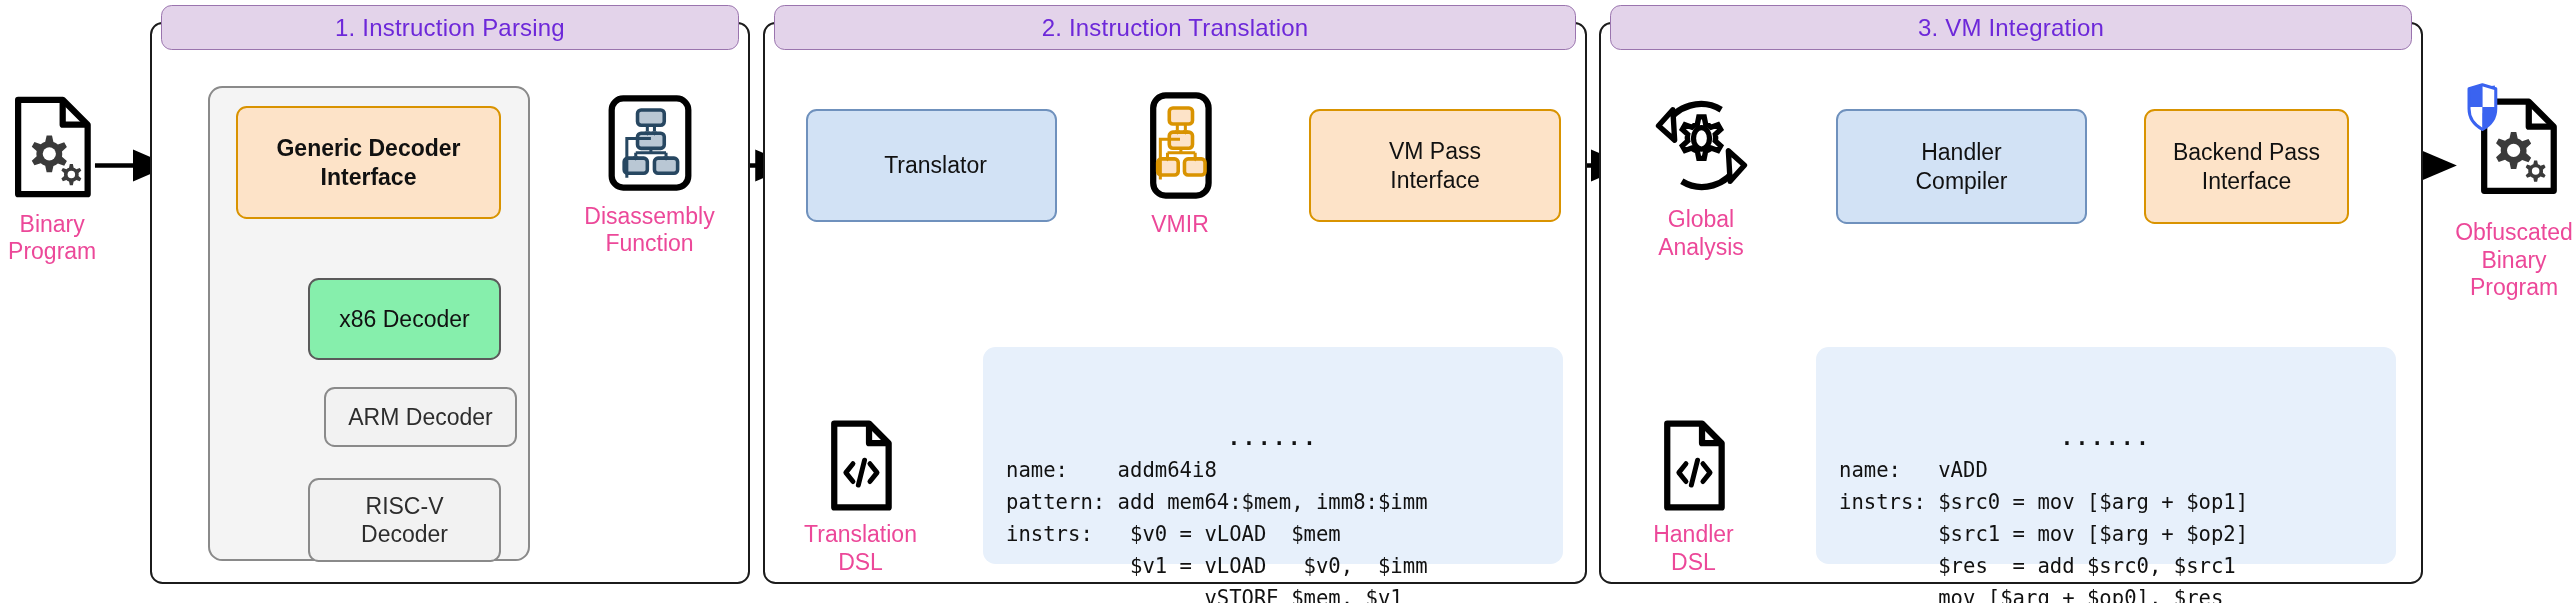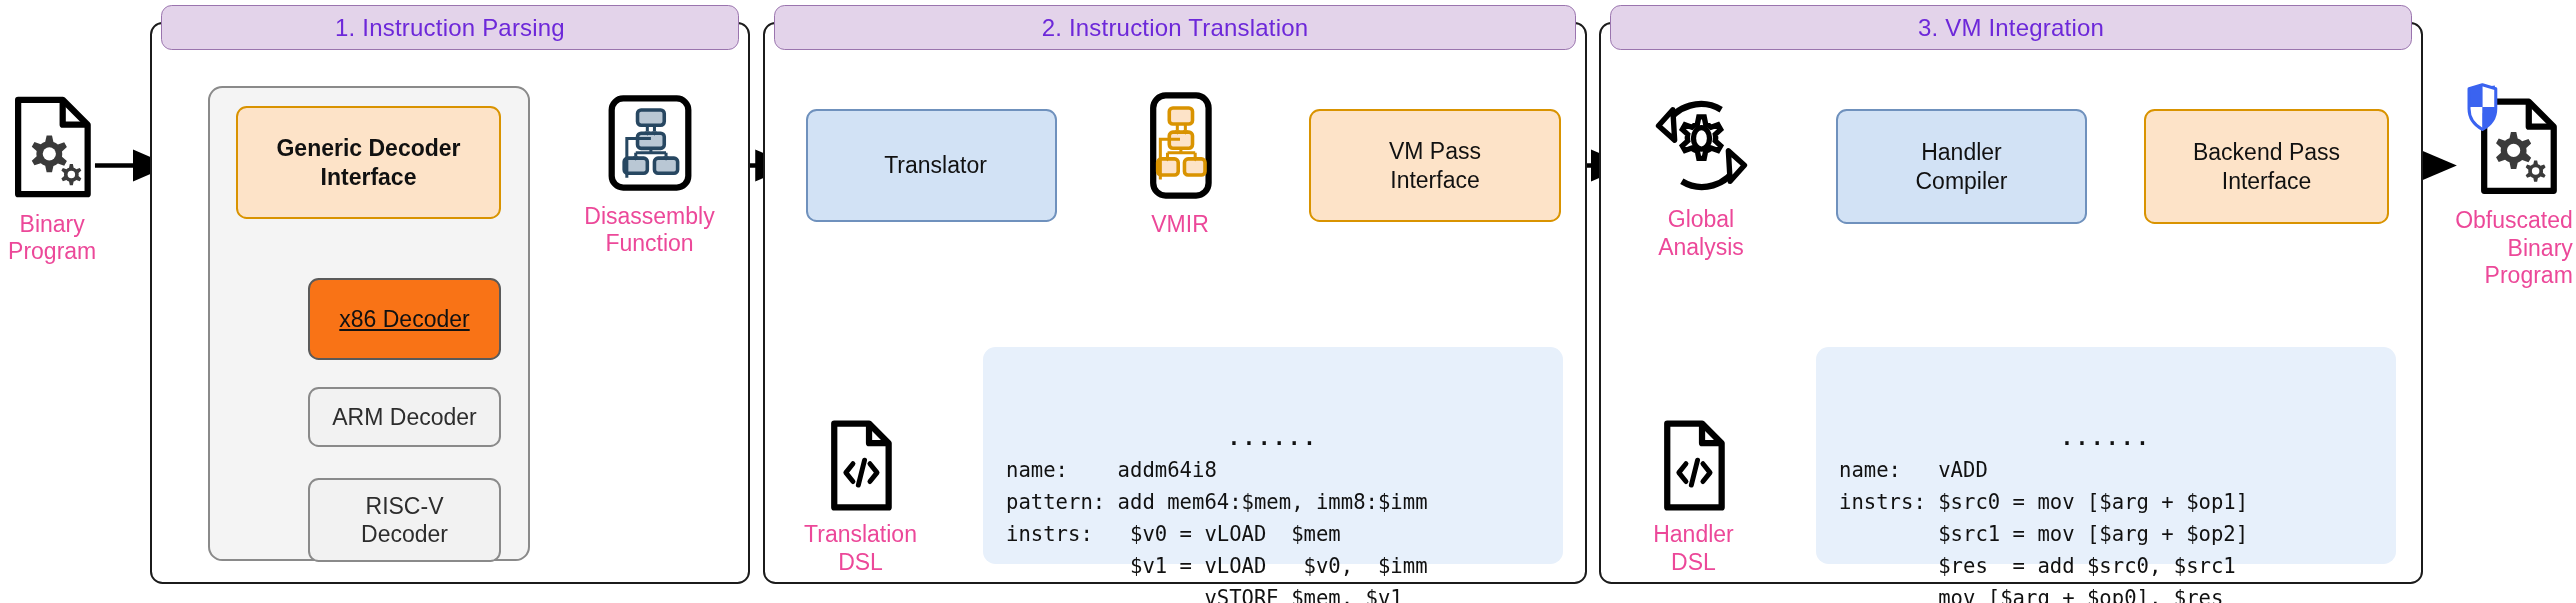--- a/index.html
+++ b/index.html
@@ -12,21 +12,21 @@
 
   
   .panel{position:absolute;top:21.5px;height:562px;border:2.7px solid #1b1b1b;border-radius:12.5px;background:#ffffff;box-sizing:border-box;}
   .panel-header{position:absolute;top:5.4px;height:45px;background:#e3d3ea;border:1.8px solid #9a74ae;border-radius:10.7px;box-sizing:border-box;
                 display:flex;align-items:center;justify-content:center;font-size:24px;color:#6d28d9;letter-spacing:0.2px;}
 
   
   .nodebox{position:absolute;box-sizing:border-box;border-radius:10.7px;display:flex;align-items:center;justify-content:center;
            text-align:center;line-height:1.22;font-size:23px;color:#111;}
   .n-orange-lite{background:#fde3c8;border:2.7px solid #d99300;}
-  .n-orange-solid{background:#f97316;border:2.7px solid #5a5a5a;text-decoration:underline;}
+  .n-orange-solid{background:#86efac;border:2.7px solid #5a5a5a;}
   .n-grey{background:#f2f2f2;border:2.7px solid #8a8a8a;color:#2d2d2d;}
   .n-blue{background:#d2e2f5;border:2.7px solid #6f91bd;}
 
   .subgroup{position:absolute;box-sizing:border-box;background:#f4f4f4;border:2.7px solid #8a8a8a;border-radius:14.3px;}
 
   
   .caption{position:absolute;text-align:center;font-size:23px;color:#ec4899;line-height:1.2;}
 
   
   .codecard{position:absolute;background:#e7f0fb;border-radius:12.5px;box-sizing:border-box;
@@ -109,21 +109,21 @@
 
   <div class="nodebox n-orange-lite" style="left:236px;top:106px;width:265px;height:113px;font-weight:bold;">
     <div>
       <div>Generic Decoder</div>
       <div>Interface</div>
     </div>
   </div>
 
   <div class="nodebox n-orange-solid" style="left:308px;top:278px;width:193px;height:82px;">x86 Decoder</div>
 
-  <div class="nodebox n-grey" style="left:308px;top:387px;width:193px;height:60px;text-align:center;">ARM Decoder</div>
+  <div class="nodebox n-grey" style="left:324px;top:387px;width:193px;height:60px;text-align:center;">ARM Decoder</div>
 
   <div class="nodebox n-grey" style="left:308px;top:478px;width:193px;height:84px;">
     <div>
       <div>RISC-V</div>
       <div>Decoder</div>
     </div>
   </div>
 
   <div class="abs col" style="left:569px;top:94px;width:161px;">
     <svg width="86" height="98" viewBox="0 0 96 110">
@@ -236,21 +236,21 @@
     </div>
   </div>
 
   <div class="nodebox n-blue" style="left:1836px;top:109px;width:251px;height:115px;">
     <div>
       <div>Handler</div>
       <div>Compiler</div>
     </div>
   </div>
 
-  <div class="nodebox n-orange-lite" style="left:2144px;top:109px;width:245px;height:115px;">
+  <div class="nodebox n-orange-lite" style="left:2144px;top:109px;width:205px;height:115px;">
     <div>
       <div>Backend Pass</div>
       <div>Interface</div>
     </div>
   </div>
 
   <div class="abs col" style="left:1637px;top:419px;width:113px;">
     <svg width="66" height="93" viewBox="0 0 74 104">
       <path d="M7,5 L46,5 L68,27 L68,99 L7,99 Z" fill="#fff" stroke="#000" stroke-width="7" stroke-linejoin="round"></path>
       <path d="M46,5 L46,27 L68,27" fill="none" stroke="#000" stroke-width="7" stroke-linejoin="round"></path>
@@ -290,21 +290,21 @@
         <path d="M24,4 L24,52 q14,-8 14,-22 L38,8 Z" fill="#3a63f0"></path>
         <path d="M10,28 L38,28 L38,30 q0,3 -1,6 L11,34 q-1,-3 -1,-6 Z" fill="#3a63f0"></path>
         <path d="M24,28 L38,28 L38,30 q0,3 -1,6 L24,35 Z" fill="#ffffff"></path>
         <path d="M24,4 L38,8 L38,28 L24,28 Z" fill="#ffffff"></path>
         <path d="M10,8 L24,4 L24,28 L10,28 Z" fill="#3a63f0"></path>
         <path d="M10,28 L24,28 L24,52 q-14,-8 -14,-22 Z" fill="#ffffff"></path>
         <path d="M24,28 L38,28 L38,30 q0,14 -14,22 Z" fill="#3a63f0"></path>
         <path d="M24,3 L39,7.5 L39,30 q0,15 -15,23.2 q-15,-8.2 -15,-23.2 L9,7.5 Z" fill="none" stroke="#3a63f0" stroke-width="3.4" stroke-linejoin="round"></path>
       </g>
     </svg>
-    <div class="caption" style="position:static;margin-top:9px;text-align:right;">
+    <div class="caption" style="position:static;margin-top:21px;">
       <div>Obfuscated</div>
       <div>Binary</div>
       <div>Program</div>
     </div>
   </div>
 
 </div>
 
 
 </body></html>

